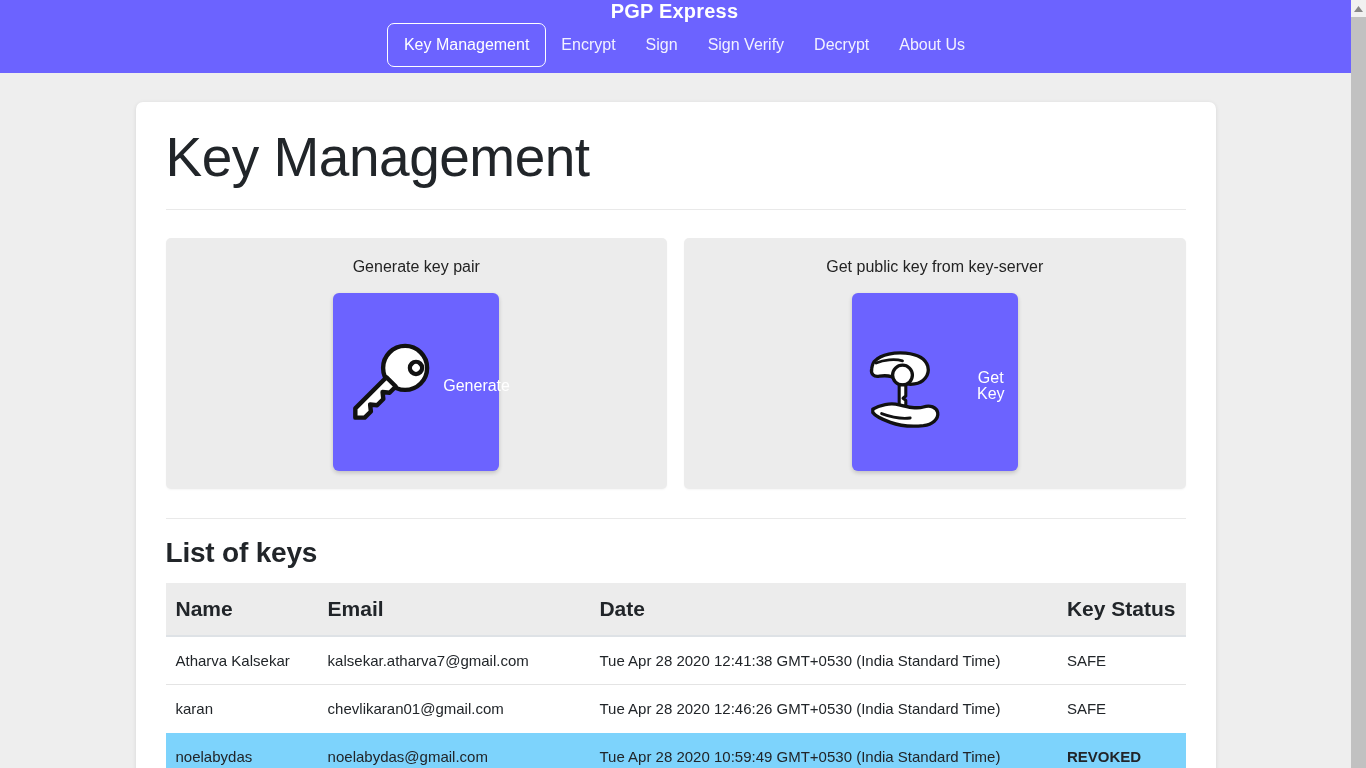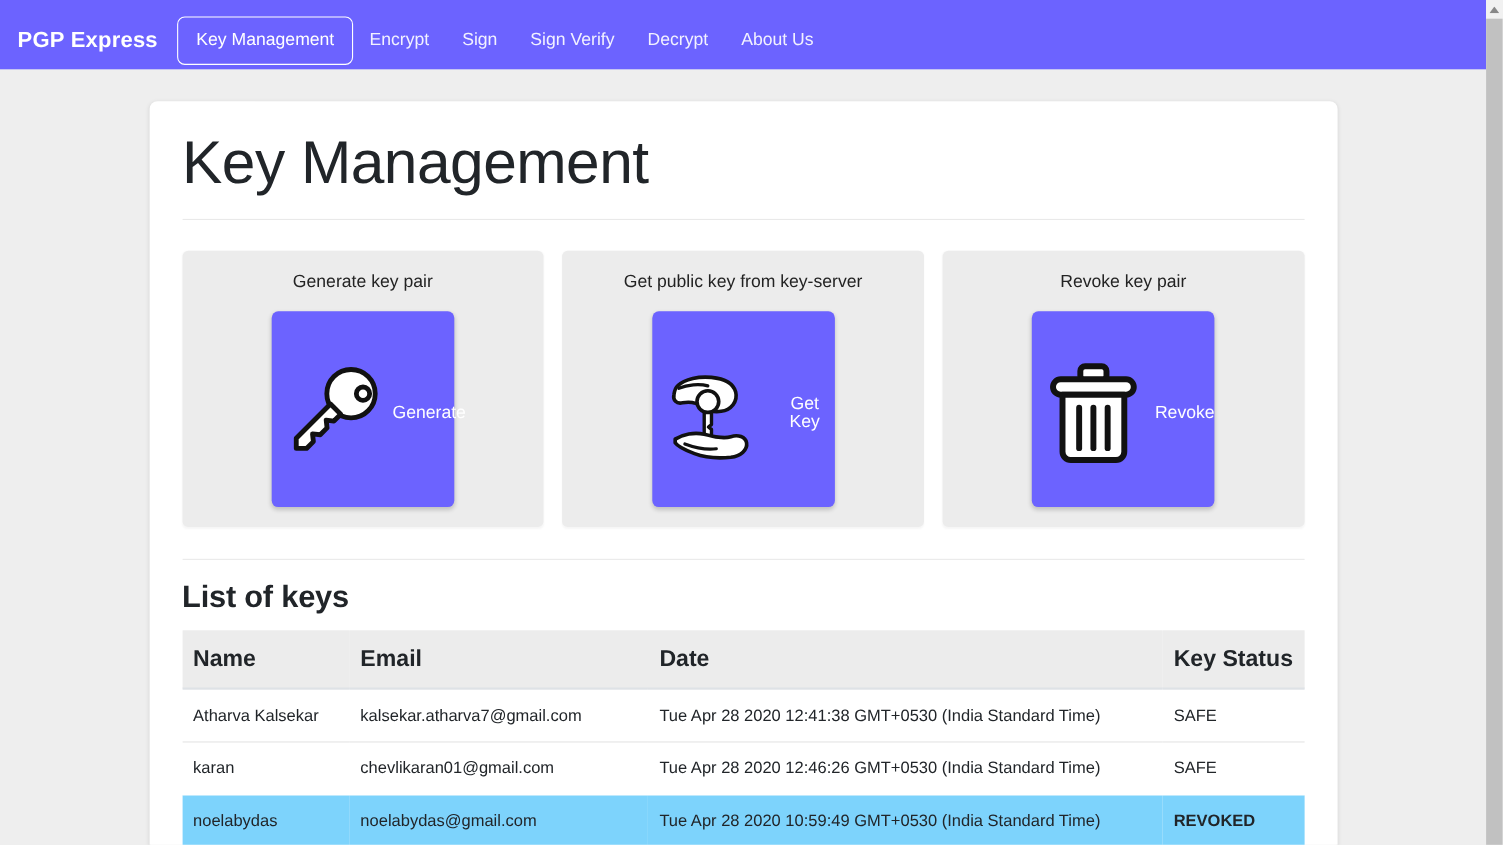--- a/index.html
+++ b/index.html
@@ -17,27 +17,28 @@
     position: absolute;
     top: 0; left: 0;
     width: 1351px;
     height: 768px;
     overflow: hidden;
     background: #eeeeee;
   }
 
   
   .navbar {
-    height: 63px;
+    height: 73px;
     background: #6C63FF;
     display: flex;
     align-items: center;
-    padding: 11px 0 0 16px;
+    padding: 0 0 0 16px;
     position: relative;
     z-index: 5;
+    flex-direction: column;
   }
   .brand {
     color: #ffffff;
     font-size: 20px;
     font-weight: bold;
     letter-spacing: 0.2px;
     margin-right: 18px;
     white-space: nowrap;
     cursor: pointer;
   }
@@ -267,36 +268,20 @@
 
               <path d="M18 72 C24 68 34 66 42 68 C50 70 58 72 64 70 C70 68 76 70 77 75
                        C78 81 72 86 64 87 C54 88 42 87 34 84 C26 81 20 78 18 75 Z" fill="#ffffff" stroke="#111111" stroke-width="3" stroke-linejoin="round"></path>
               <path d="M26 76 C34 79 44 81 52 80" fill="none" stroke="#111111" stroke-width="2.6" stroke-linecap="round"></path>
             </svg>
           </div>
           <div class="tile-label">Get Key</div>
         </div>
       </div>
 
-      <div class="panel">
-        <div class="panel-title">Revoke key pair</div>
-        <div class="tile">
-          <div class="tile-icon">
-            <svg width="108" height="108" viewBox="0 0 100 100">
-              <rect x="39" y="11" width="22" height="12" rx="4" fill="#ffffff" stroke="#111111" stroke-width="5"></rect>
-              <rect x="16" y="22" width="68" height="13" rx="6.5" fill="#ffffff" stroke="#111111" stroke-width="5"></rect>
-              <path d="M24 35 L24 83 A7 7 0 0 0 31 90 L69 90 A7 7 0 0 0 76 83 L76 35 Z" fill="#ffffff" stroke="#111111" stroke-width="5" stroke-linejoin="round"></path>
-              <line x1="38" y1="46" x2="38" y2="80" stroke="#111111" stroke-width="5" stroke-linecap="round"></line>
-              <line x1="50" y1="46" x2="50" y2="80" stroke="#111111" stroke-width="5" stroke-linecap="round"></line>
-              <line x1="62" y1="46" x2="62" y2="80" stroke="#111111" stroke-width="5" stroke-linecap="round"></line>
-            </svg>
-          </div>
-          <div class="tile-label">Revoke</div>
-        </div>
-      </div>
 
     </div>
 
     <hr class="section-divider">
 
     <div class="list-section" style="padding-top:0">
       <h2 class="section-title">List of keys</h2>
 
       <table class="keys">
         <thead>

